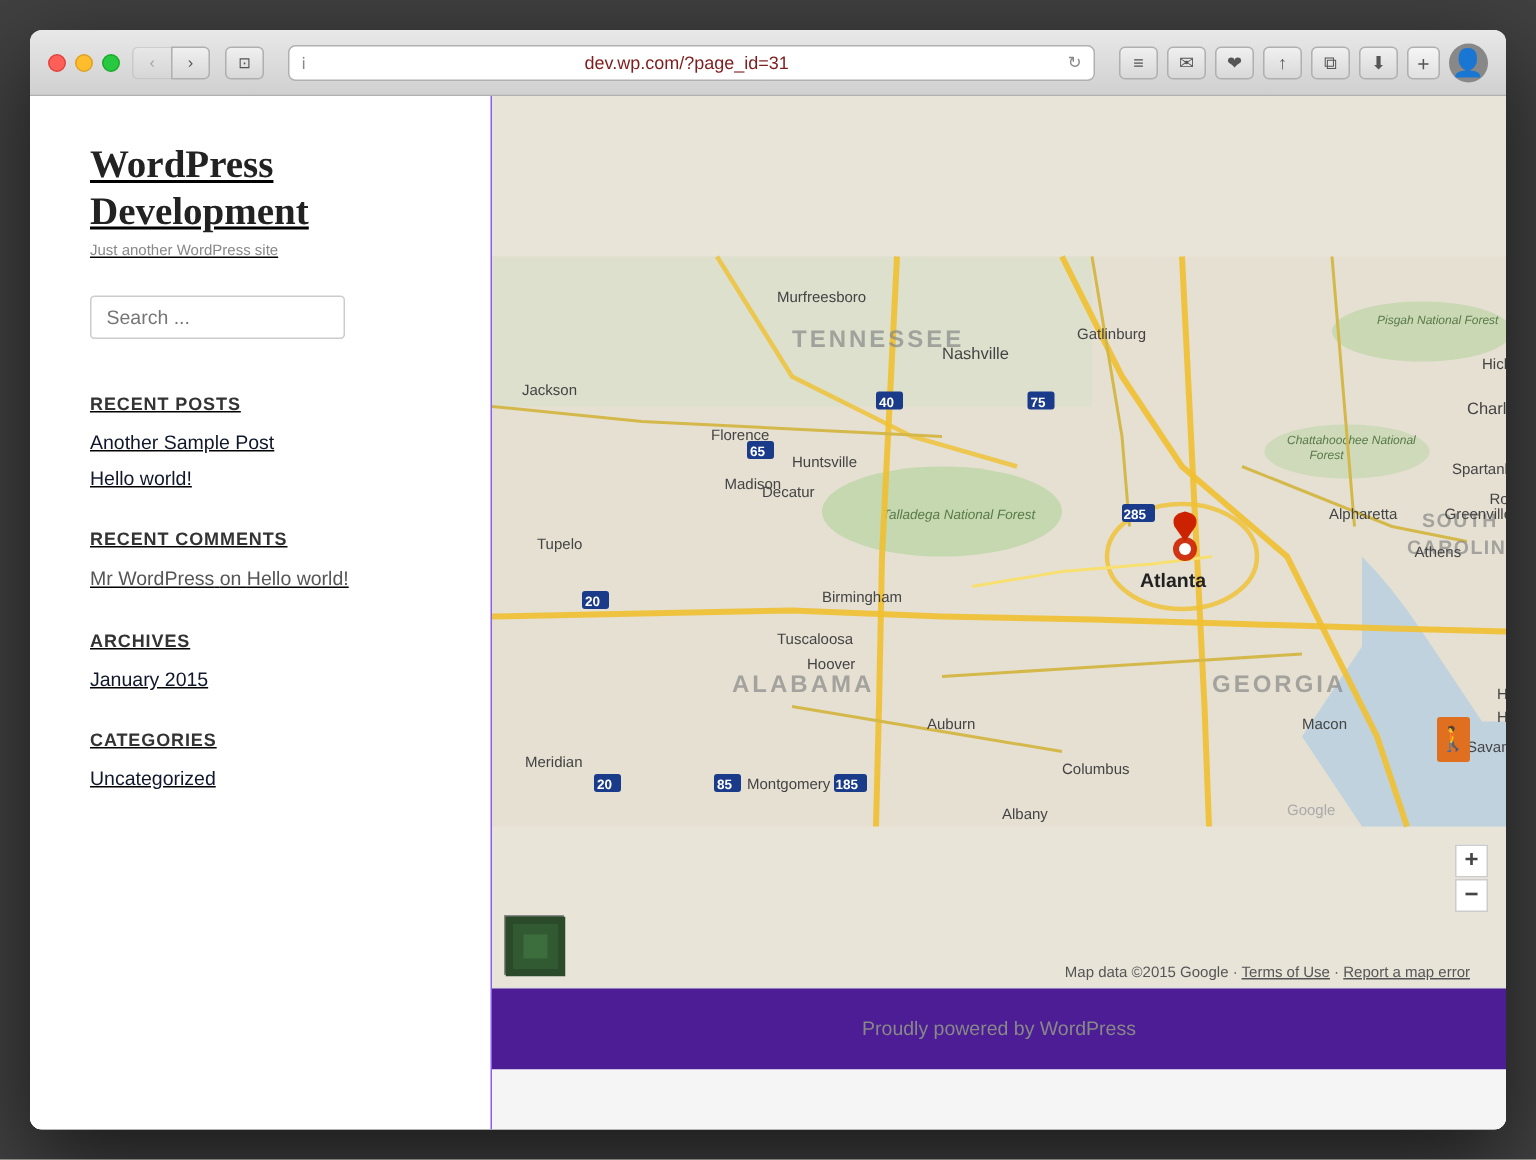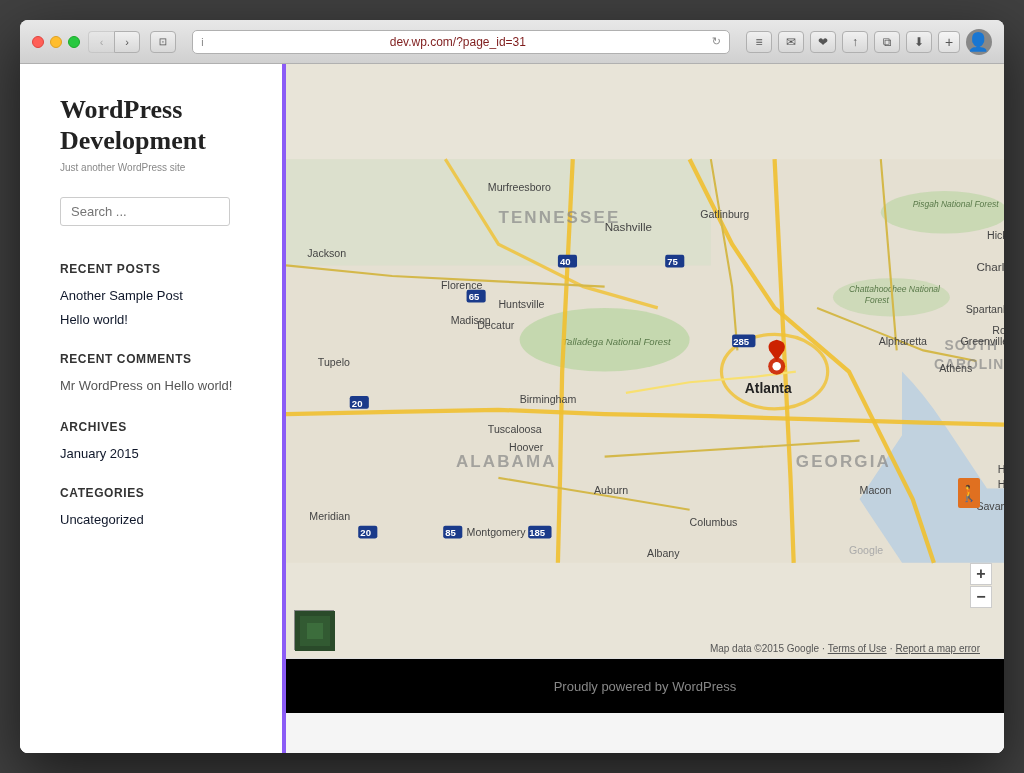--- a/index.html
+++ b/index.html
@@ -173,26 +173,27 @@
     
     .browser-content {
       flex: 1;
       display: flex;
       overflow: hidden;
       background: white;
     }
 
     
     .sidebar {
-      width: 266px;
+      width: 308px;
       flex-shrink: 0;
       background: white;
       padding: 30px 20px 20px 40px;
       overflow-y: auto;
-      border-right: 4px solid #8b5cf6;
+      border-right: 1px solid #8b5cf6;
+      text-decoration: underline;
     }
 
     .site-title {
       font-size: 26px;
       font-weight: 700;
       color: #222;
       line-height: 1.2;
       margin-bottom: 6px;
       font-family: Georgia, serif;
     }
@@ -260,21 +261,21 @@
     }
 
     .map-container {
       flex: 1;
       position: relative;
       overflow: hidden;
       background: #e8e0d0;
     }
 
     .map-footer {
-      background: #000000;
+      background: #4c1d95;
       border-top: 1px solid #e0e0e0;
       padding: 18px 20px;
       text-align: center;
     }
 
     .powered-by {
       font-size: 13px;
       color: #888;
     }
 

